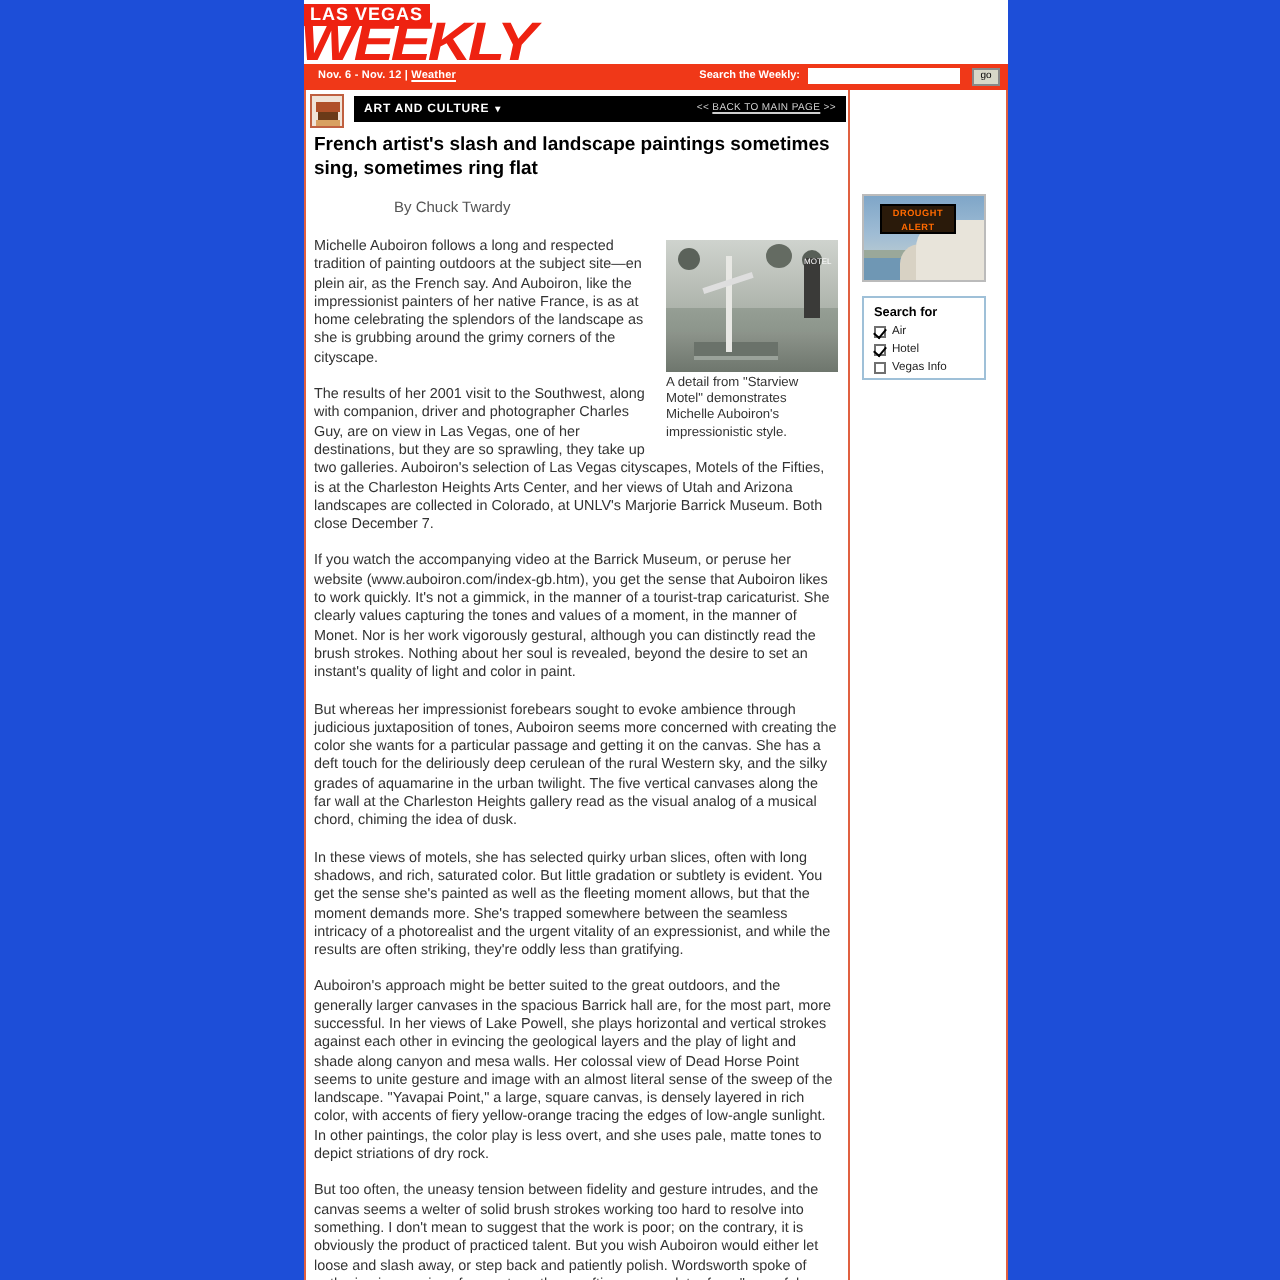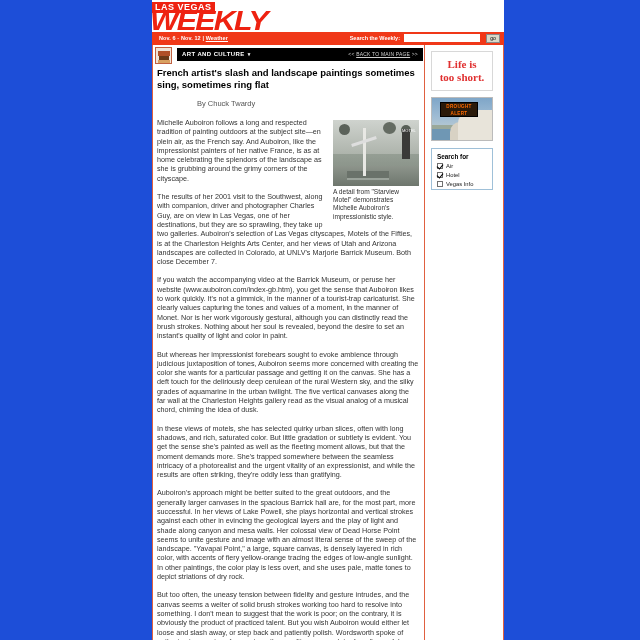--- a/index.html
+++ b/index.html
@@ -449,24 +449,20 @@
         <p class="body-p">If you watch the accompanying video at the Barrick Museum, or peruse her website (www.auboiron.com/index-gb.htm), you get the sense that Auboiron likes to work quickly. It's not a gimmick, in the manner of a tourist-trap caricaturist. She clearly values capturing the tones and values of a moment, in the manner of Monet. Nor is her work vigorously gestural, although you can distinctly read the brush strokes. Nothing about her soul is revealed, beyond the desire to set an instant's quality of light and color in paint.</p>
         <p class="body-p">But whereas her impressionist forebears sought to evoke ambience through judicious juxtaposition of tones, Auboiron seems more concerned with creating the color she wants for a particular passage and getting it on the canvas. She has a deft touch for the deliriously deep cerulean of the rural Western sky, and the silky grades of aquamarine in the urban twilight. The five vertical canvases along the far wall at the Charleston Heights gallery read as the visual analog of a musical chord, chiming the idea of dusk.</p>
         <p class="body-p">In these views of motels, she has selected quirky urban slices, often with long shadows, and rich, saturated color. But little gradation or subtlety is evident. You get the sense she's painted as well as the fleeting moment allows, but that the moment demands more. She's trapped somewhere between the seamless intricacy of a photorealist and the urgent vitality of an expressionist, and while the results are often striking, they're oddly less than gratifying.</p>
         <p class="body-p">Auboiron's approach might be better suited to the great outdoors, and the generally larger canvases in the spacious Barrick hall are, for the most part, more successful. In her views of Lake Powell, she plays horizontal and vertical strokes against each other in evincing the geological layers and the play of light and shade along canyon and mesa walls. Her colossal view of Dead Horse Point seems to unite gesture and image with an almost literal sense of the sweep of the landscape. "Yavapai Point," a large, square canvas, is densely layered in rich color, with accents of fiery yellow-orange tracing the edges of low-angle sunlight. In other paintings, the color play is less overt, and she uses pale, matte tones to depict striations of dry rock.</p>
         <p class="body-p">But too often, the uneasy tension between fidelity and gesture intrudes, and the canvas seems a welter of solid brush strokes working too hard to resolve into something. I don't mean to suggest that the work is poor; on the contrary, it is obviously the product of practiced talent. But you wish Auboiron would either let loose and slash away, or step back and patiently polish. Wordsworth spoke of gathering impressions from nature, then crafting a poem later from "powerful emotions recollected in tranquility." Plein air has its joys, but so does the tranquil studio.</p>
       </div>
     </div>
 
     <div class="col-side">
 
-      <div class="ad-life">
-        <span class="ad-life-txt">Life is</span>
-        <span class="ad-life-txt" style="margin-top:0">too short.</span>
-      </div>
 
       <div class="ad-drought">
         <div class="water"></div>
         <div class="shore"></div>
         <div class="rock2"></div>
         <div class="rock"></div>
         <div class="banner">
           <span>DROUGHT</span>
           <span>ALERT</span>
         </div>

